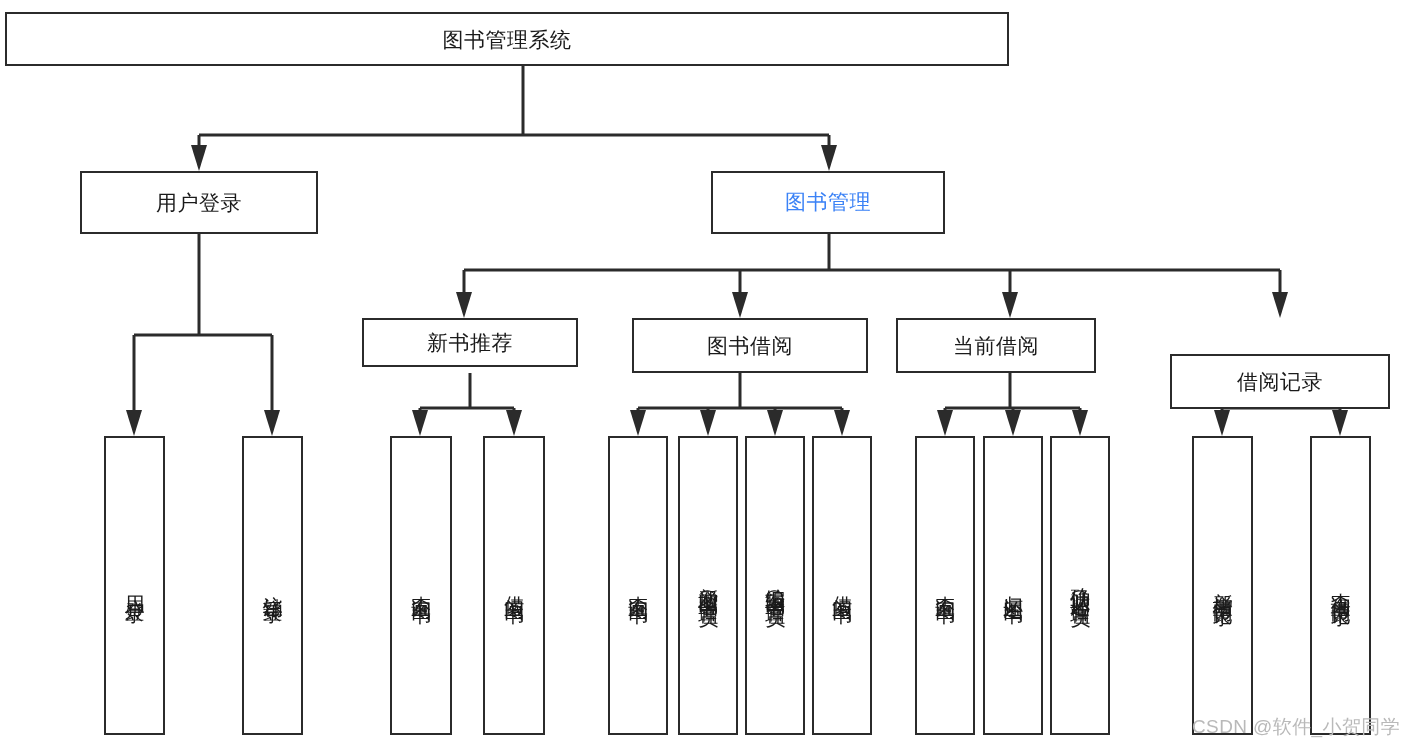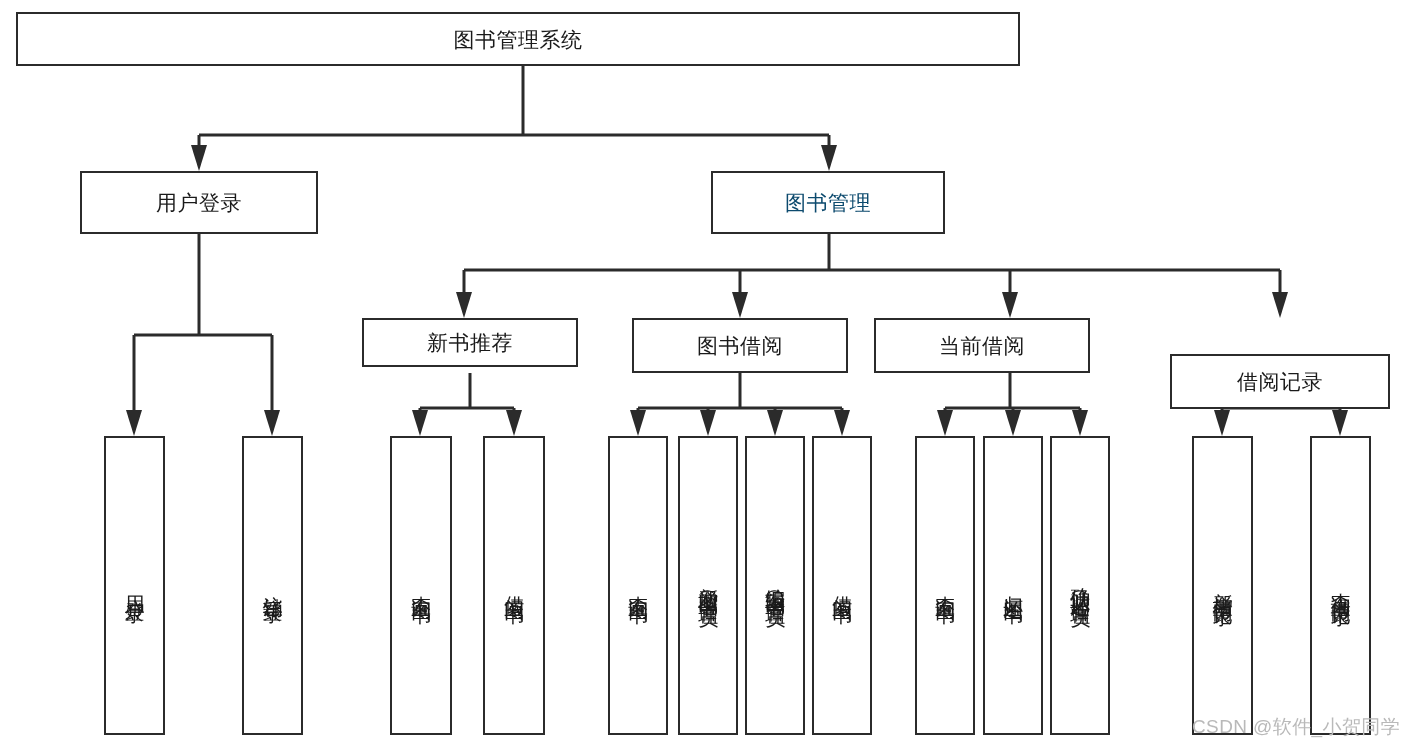--- a/index.html
+++ b/index.html
@@ -117,36 +117,36 @@
         <polygon points="834,410 850,410 842,436"></polygon>
         <polygon points="937,410 953,410 945,436"></polygon>
         <polygon points="1005,410 1021,410 1013,436"></polygon>
         <polygon points="1072,410 1088,410 1080,436"></polygon>
         <polygon points="1214,410 1230,410 1222,436"></polygon>
         <polygon points="1332,410 1348,410 1340,436"></polygon>
       </g>
   </svg>
 
   <div id="node-layer">
-      <div class="node" style="left: 16px; top: 12px; width: 1004px; height: 54px; border-color: rgb(43, 43, 43); background: rgb(255, 255, 255);">
+      <div class="node" style="left: 5px; top: 12px; width: 1004px; height: 54px; border-color: rgb(43, 43, 43); background: rgb(255, 255, 255);">
         <span class="label" style="color: rgb(26, 26, 26);">图书管理系统</span>
       </div>
       <div class="node" style="left: 80px; top: 171px; width: 238px; height: 63px; border-color: rgb(43, 43, 43); background: rgb(255, 255, 255);">
         <span class="label" style="color: rgb(26, 26, 26);">用户登录</span>
       </div>
       <div class="node" style="left: 711px; top: 171px; width: 234px; height: 63px; border-color: rgb(43, 43, 43); background: rgb(255, 255, 255);">
-        <span class="label" style="color: #0c4a6e;">图书管理</span>
+        <span class="label" style="color: #3b82f6; font-family: Liberation Serif, serif;">图书管理</span>
       </div>
       <div class="node" style="left: 362px; top: 318px; width: 216px; height: 49px; border-color: rgb(43, 43, 43); background: rgb(255, 255, 255);">
         <span class="label" style="color: rgb(26, 26, 26);">新书推荐</span>
       </div>
-      <div class="node" style="left: 632px; top: 318px; width: 216px; height: 55px; border-color: rgb(43, 43, 43); background: rgb(255, 255, 255);">
+      <div class="node" style="left: 632px; top: 318px; width: 236px; height: 55px; border-color: rgb(43, 43, 43); background: rgb(255, 255, 255);">
         <span class="label" style="color: rgb(26, 26, 26);">图书借阅</span>
       </div>
-      <div class="node" style="left: 874px; top: 318px; width: 216px; height: 55px; border-color: rgb(43, 43, 43); background: rgb(255, 255, 255);">
+      <div class="node" style="left: 896px; top: 318px; width: 200px; height: 55px; border-color: rgb(43, 43, 43); background: rgb(255, 255, 255);">
         <span class="label" style="color: rgb(26, 26, 26);">当前借阅</span>
       </div>
       <div class="node" style="left: 1170px; top: 318px; width: 220px; height: 55px; border-color: rgb(43, 43, 43); background: rgb(255, 255, 255); margin-top: 36px;">
         <span class="label" style="color: rgb(26, 26, 26);">借阅记录</span>
       </div>
       <div class="node vertical" style="left: 104px; top: 436px; width: 61px; height: 299px; border-color: rgb(43, 43, 43); background: rgb(255, 255, 255);">
         <span class="label" style="color: rgb(26, 26, 26);">用户登录</span>
       </div>
       <div class="node vertical" style="left: 242px; top: 436px; width: 61px; height: 299px; border-color: rgb(43, 43, 43); background: rgb(255, 255, 255);">
         <span class="label" style="color: rgb(26, 26, 26);">注销登录</span>

